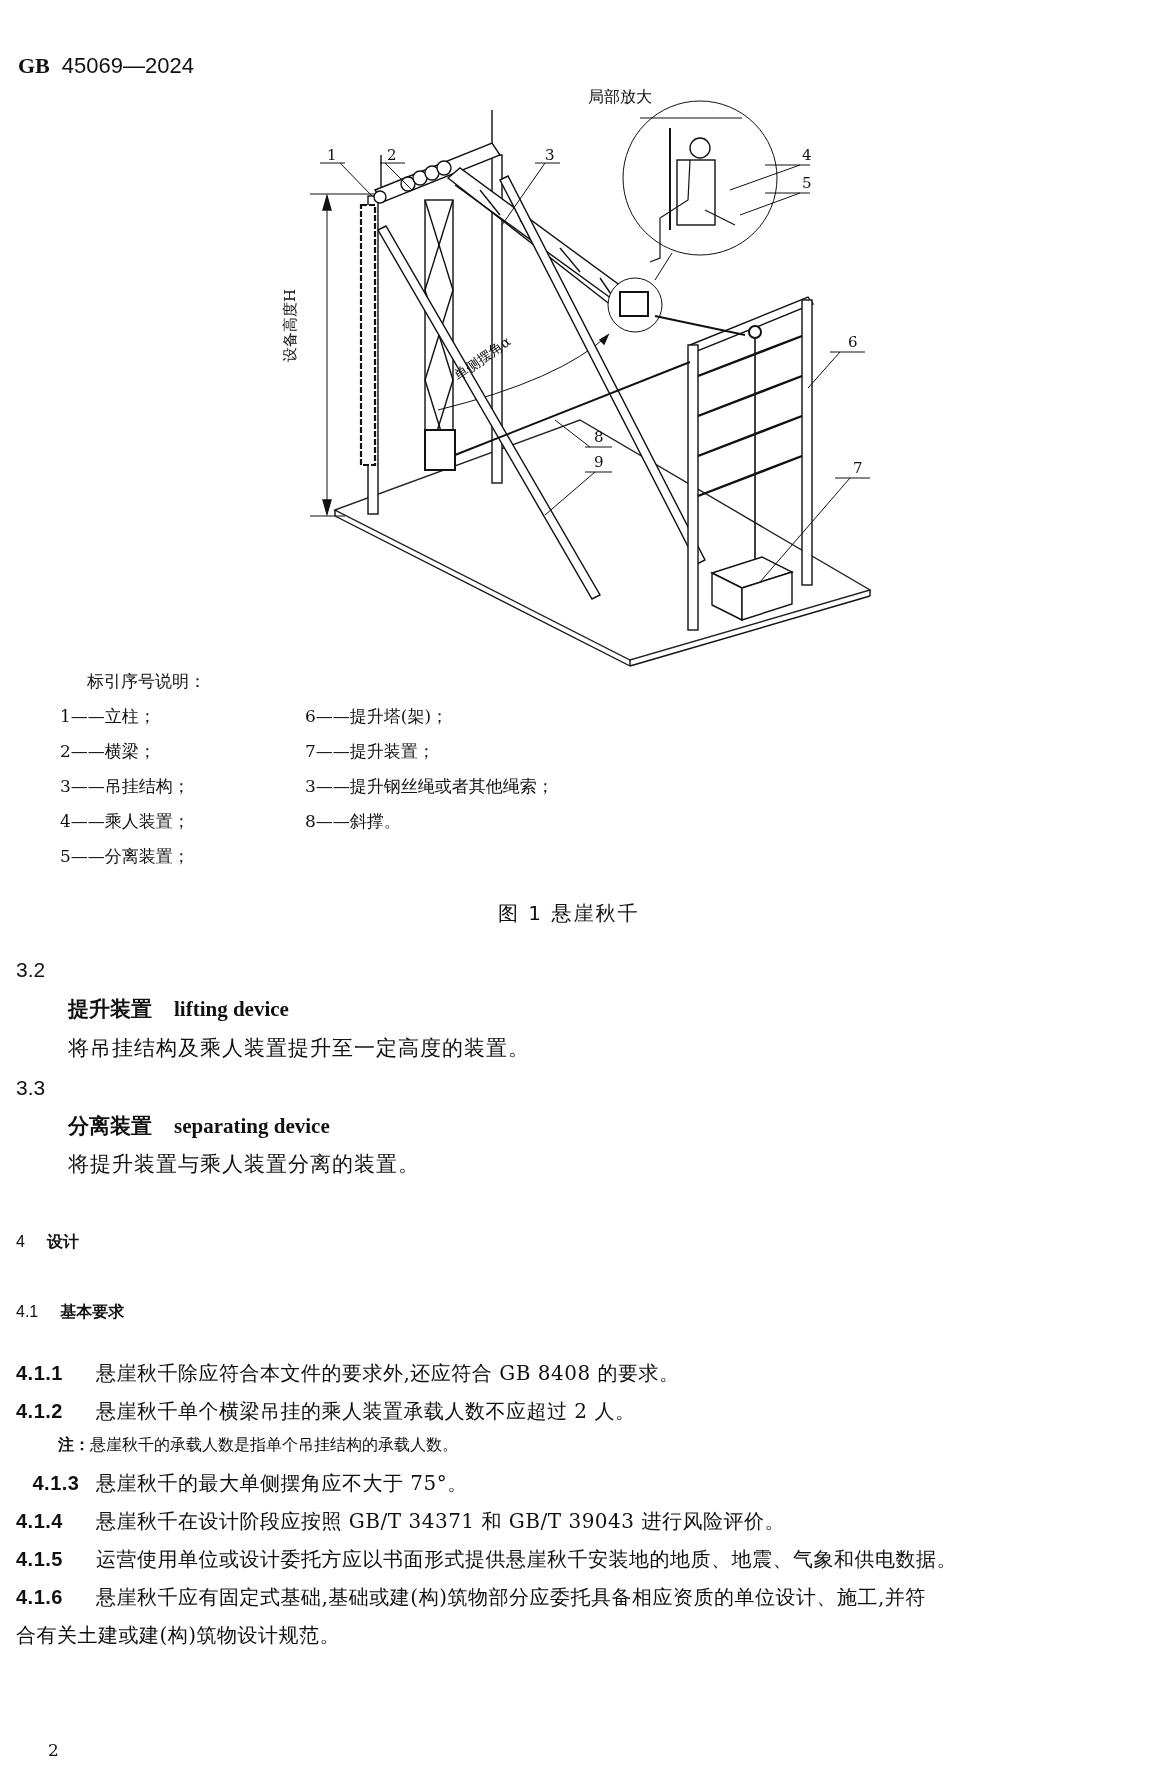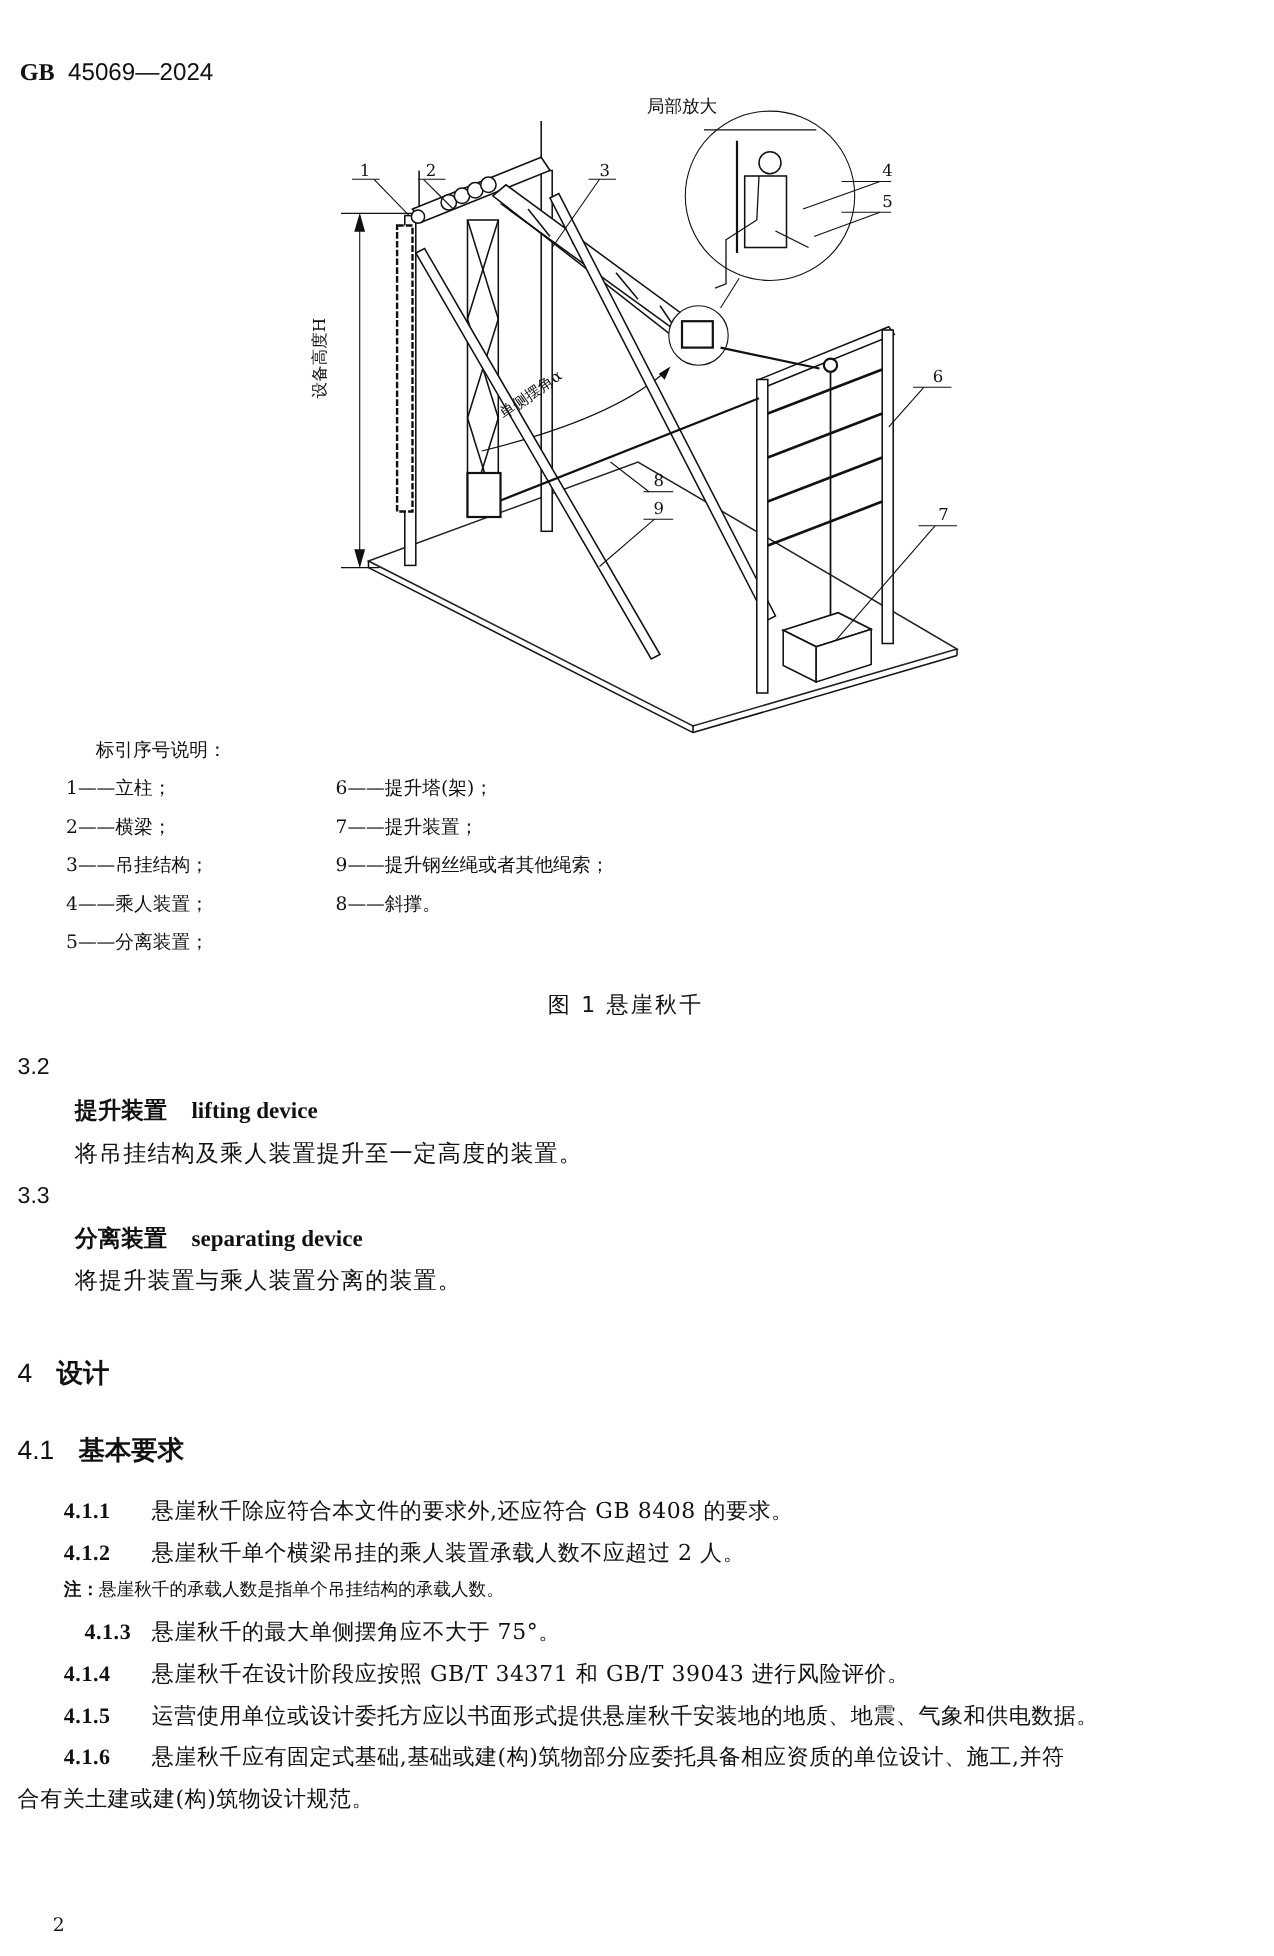--- a/index.html
+++ b/index.html
@@ -11,24 +11,24 @@
   .hdr { left: 18px; top: 8px; font-size: 22px; font-family: "Liberation Sans", "DejaVu Sans", sans-serif; margin-top: 45px; }
   .hdr .gb { font-family: "Liberation Serif", serif; font-weight: bold; margin-right: 12px; }
   .figure { left: 290px; top: 88px; width: 610px; height: 580px; }
   .legend-title { left: 60px; top: 670px; font-size: 17px; margin-left: 27px; }
   .legend-item { font-size: 17px; }
   .fig-caption { left: 498px; top: 900px; font-size: 20px; font-weight: normal; font-family: "DejaVu Sans", sans-serif; letter-spacing: 2px; }
   .sec-num { font-family: "Liberation Sans", "DejaVu Sans", sans-serif; font-size: 21px; }
   .term { font-size: 21px; font-weight: bold; }
   .term .en { font-family: "Liberation Serif", serif; font-weight: bold; margin-left: 22px; font-size: 21px; }
   .def { font-size: 21px; letter-spacing: 1px; }
-  .h1 { font-family: "DejaVu Sans", sans-serif; font-size: 24px; font-weight: bold; }
+  .h1 { font-family: "DejaVu Sans", sans-serif; font-size: 16px; font-weight: bold; }
   .h1 .n { margin-right: 22px; font-family: "Liberation Sans", sans-serif; font-weight: normal; }
   .clause { font-size: 20px; letter-spacing: 0.5px; }
-  .clause .n { font-family: Liberation Serif, serif; display: inline-block; width: 80px; font-weight: bold; margin-left: 42px; }
+  .clause .n { font-family: Liberation Sans, sans-serif; display: inline-block; width: 80px; font-weight: bold; }
   .note { font-size: 16px; }
   .note .nl { font-weight: bold; }
   .pageno { left: 48px; top: 1740px; font-size: 17px; }
 </style>
 </head>
 <body>
 
 <div class="abs hdr">
   <span class="gb">GB</span><span>45069—2024</span>
 </div>
@@ -149,21 +149,21 @@
 </div>
 
 <div class="abs legend-title">标引序号说明：</div>
 <div class="abs legend-item" style="left:60px;top:705px;">1——立柱；</div>
 <div class="abs legend-item" style="left:60px;top:740px;">2——横梁；</div>
 <div class="abs legend-item" style="left:60px;top:775px;">3——吊挂结构；</div>
 <div class="abs legend-item" style="left:60px;top:810px;">4——乘人装置；</div>
 <div class="abs legend-item" style="left:60px;top:845px;">5——分离装置；</div>
 <div class="abs legend-item" style="left:305px;top:705px;">6——提升塔(架)；</div>
 <div class="abs legend-item" style="left:305px;top:740px;">7——提升装置；</div>
-<div class="abs legend-item" style="left:305px;top:775px;">9——提升钢丝绳或者其他绳索；</div>
+<div class="abs legend-item" style="left:305px;top:775px;">3——提升钢丝绳或者其他绳索；</div>
 <div class="abs legend-item" style="left:305px;top:810px;">8——斜撑。</div>
 
 <div class="abs fig-caption">图 1   悬崖秋千</div>
 
 <div class="abs sec-num" style="left:16px;top:958px;">3.2</div>
 <div class="abs term" style="left:68px;top:995px;">
   <span>提升装置</span><span class="en">lifting device</span>
 </div>
 <div class="abs def" style="left:68px;top:1034px;">将吊挂结构及乘人装置提升至一定高度的装置。</div>
 

